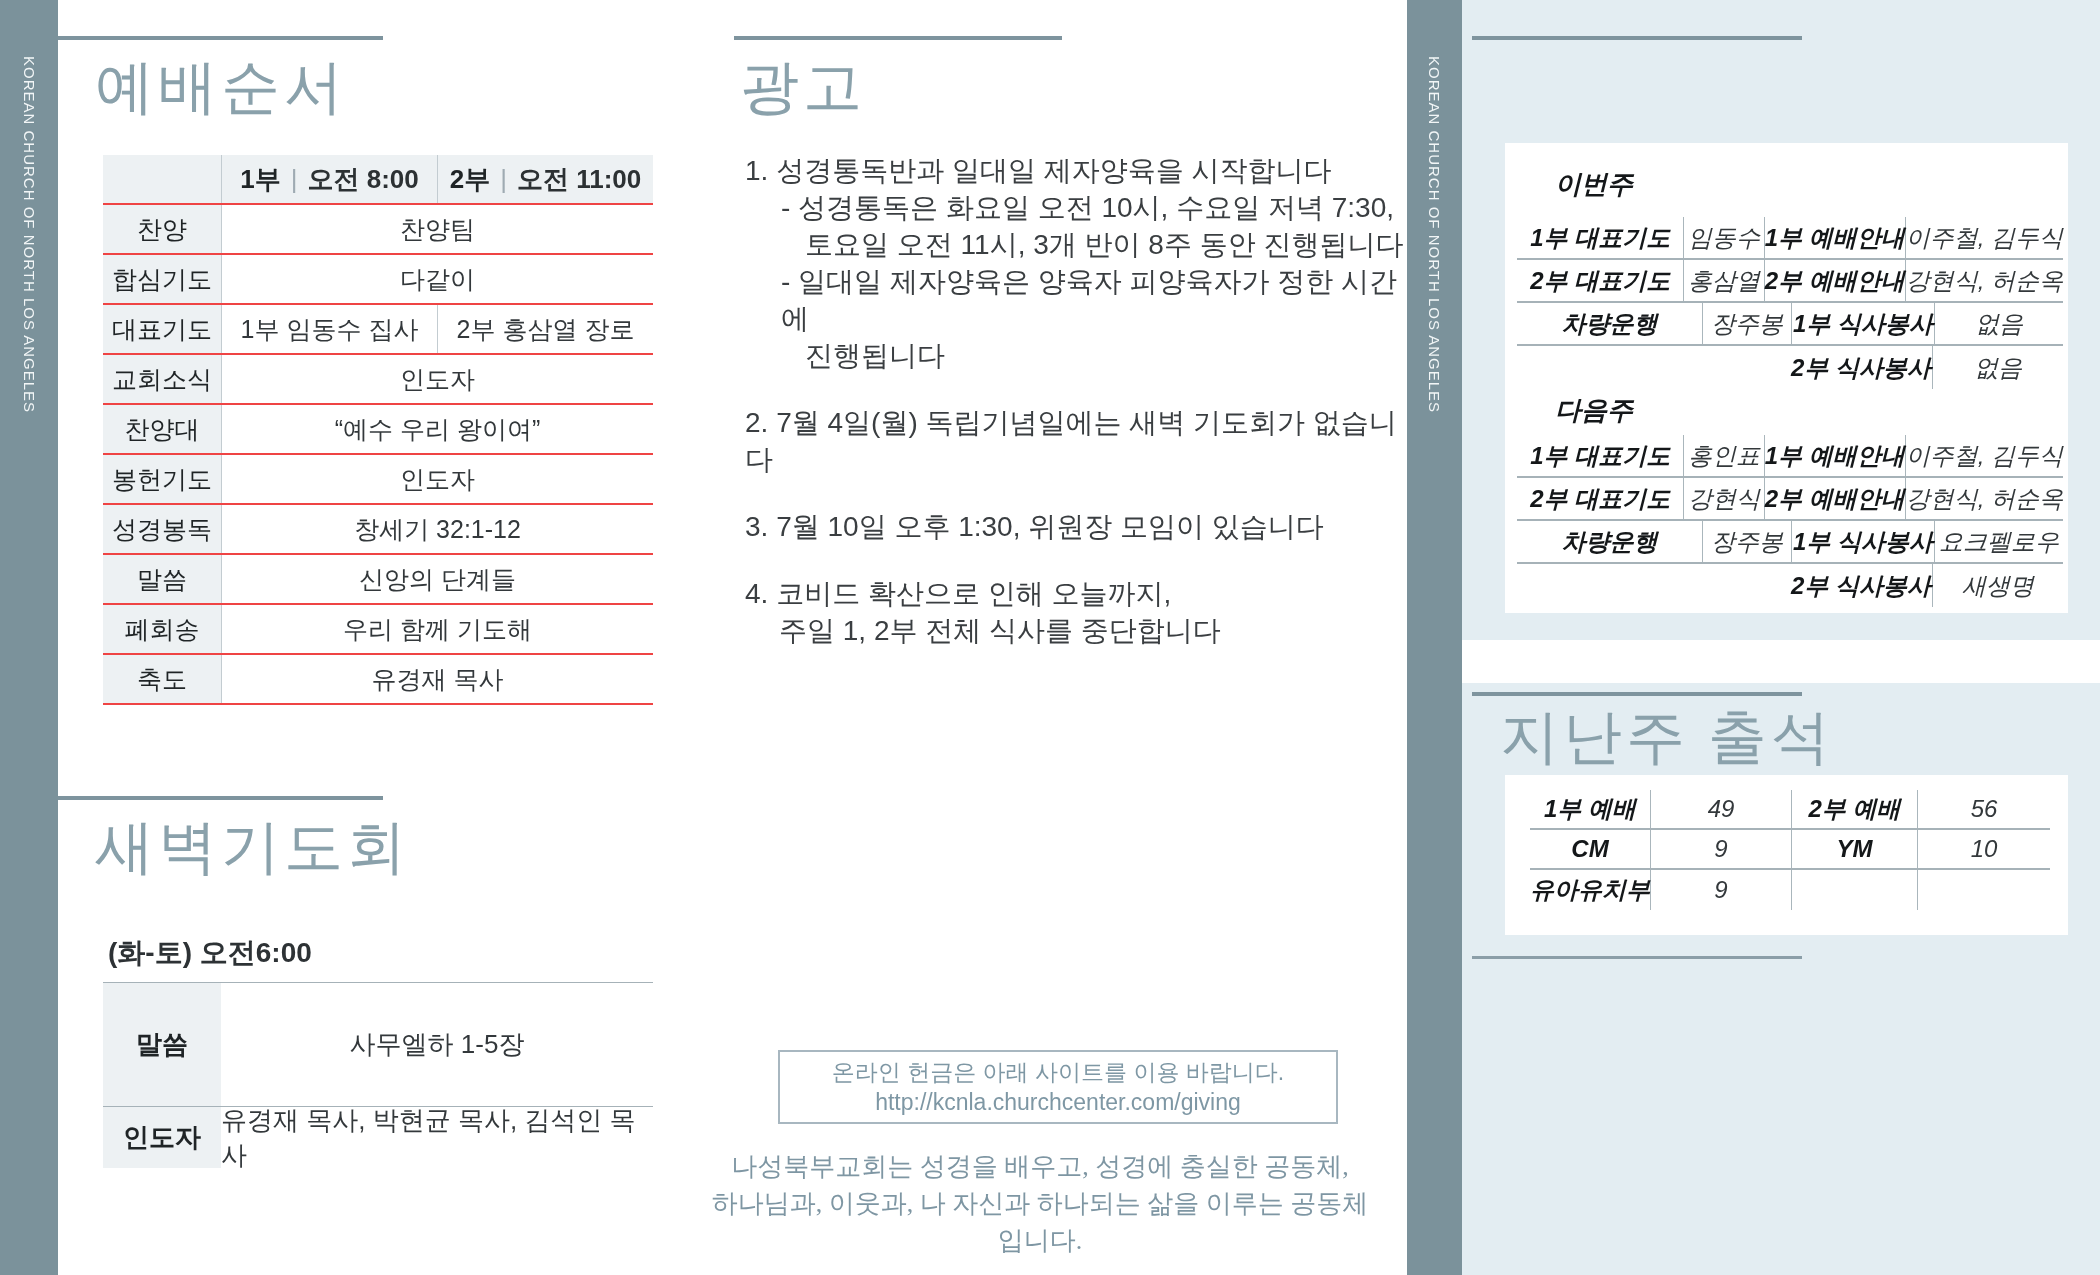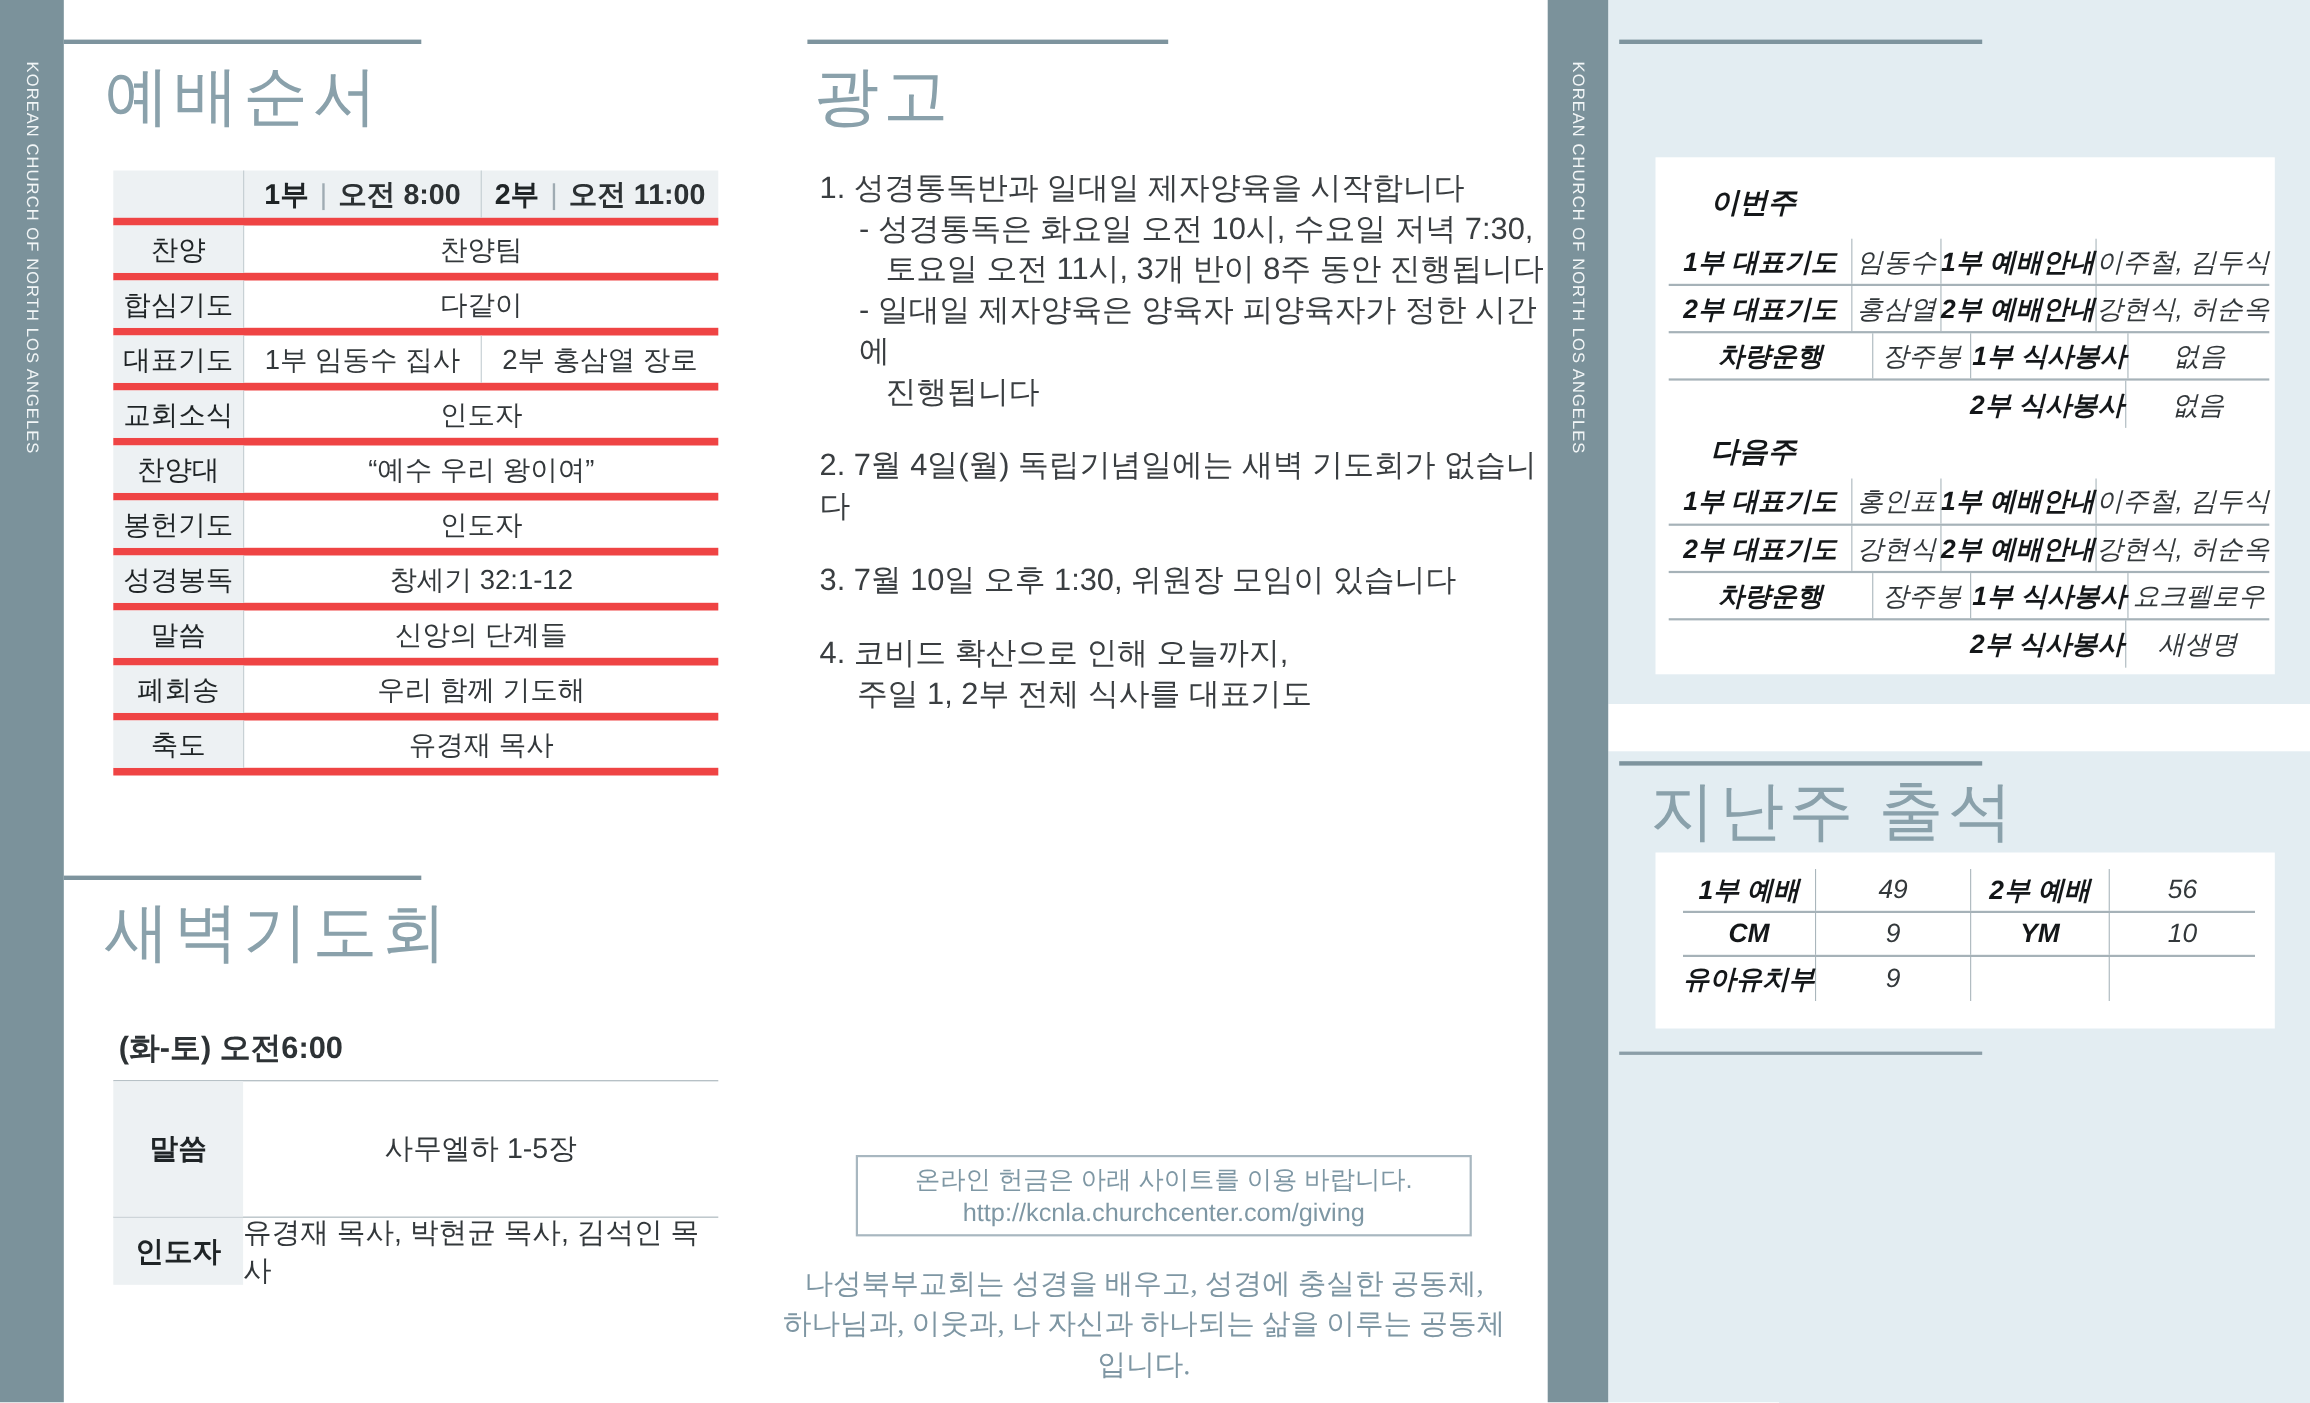--- a/index.html
+++ b/index.html
@@ -17,21 +17,21 @@
   .vtext{position:absolute;top:56px;left:50%;transform:translateX(-50%);
          writing-mode:vertical-rl;font-size:15px;letter-spacing:1px;color:#f2f6f7;white-space:nowrap;}
 
   
   .secline{position:absolute;height:4px;background:#7e949e;}
   .sectitle{position:absolute;font-family:"Liberation Serif","DejaVu Serif",serif;
             font-size:59px;color:#8aa1ab;letter-spacing:4px;font-weight:400;white-space:nowrap;}
 
   
   .wtable{position:absolute;left:103px;top:155px;width:550px;font-size:25px;}
-  .wrow{display:flex;height:50px;border-bottom:7px solid #ef4444;box-sizing:border-box;}
+  .wrow{display:flex;height:50px;border-bottom:2px solid #ef4444;box-sizing:border-box;}
   .wrow .lbl{width:118px;background:#edf1f3;display:flex;align-items:center;justify-content:center;
              font-weight:400;color:#1f2426;}
   .wrow .val{flex:1;display:flex;align-items:center;justify-content:center;border-left:1px solid #c3ccd1;}
   .wrow .half{flex:1;display:flex;align-items:center;justify-content:center;border-left:1px solid #c3ccd1;}
   .wrow.head{background:#edf1f3;font-size:26px;}
   .psep{color:#9fabb2;font-weight:400;margin:0 10px;}
   .ptime{font-weight:600;color:#2c3133;}
   .pnum{font-weight:800;color:#1f2426;}
 
   
@@ -173,21 +173,21 @@
 
   <div class="ann">
     <p>1. 성경통독반과 일대일 제자양육을 시작합니다</p>
     <p class="ml1">- 성경통독은 화요일 오전 10시, 수요일 저녁 7:30,</p>
     <p class="ml2">토요일 오전 11시, 3개 반이 8주 동안 진행됩니다</p>
     <p class="ml1">- 일대일 제자양육은 양육자 피양육자가 정한 시간에</p>
     <p class="ml2">진행됩니다</p>
     <p class="gap">2. 7월 4일(월) 독립기념일에는 새벽 기도회가 없습니다</p>
     <p class="gap">3. 7월 10일 오후 1:30, 위원장 모임이 있습니다</p>
     <p class="gap">4. 코비드 확산으로 인해 오늘까지,</p>
-    <p class="ml1b">주일 1, 2부 전체 식사를 대표기도</p>
+    <p class="ml1b">주일 1, 2부 전체 식사를 중단합니다</p>
   </div>
 
   <div class="giving">
     <div>온라인 헌금은 아래 사이트를 이용 바랍니다.</div>
     <div>http://kcnla.churchcenter.com/giving</div>
   </div>
 
   <div class="mission">
     <div>나성북부교회는 성경을 배우고, 성경에 충실한 공동체,</div>
     <div>하나님과, 이웃과, 나 자신과 하나되는 삶을 이루는 공동체 입니다.</div>

